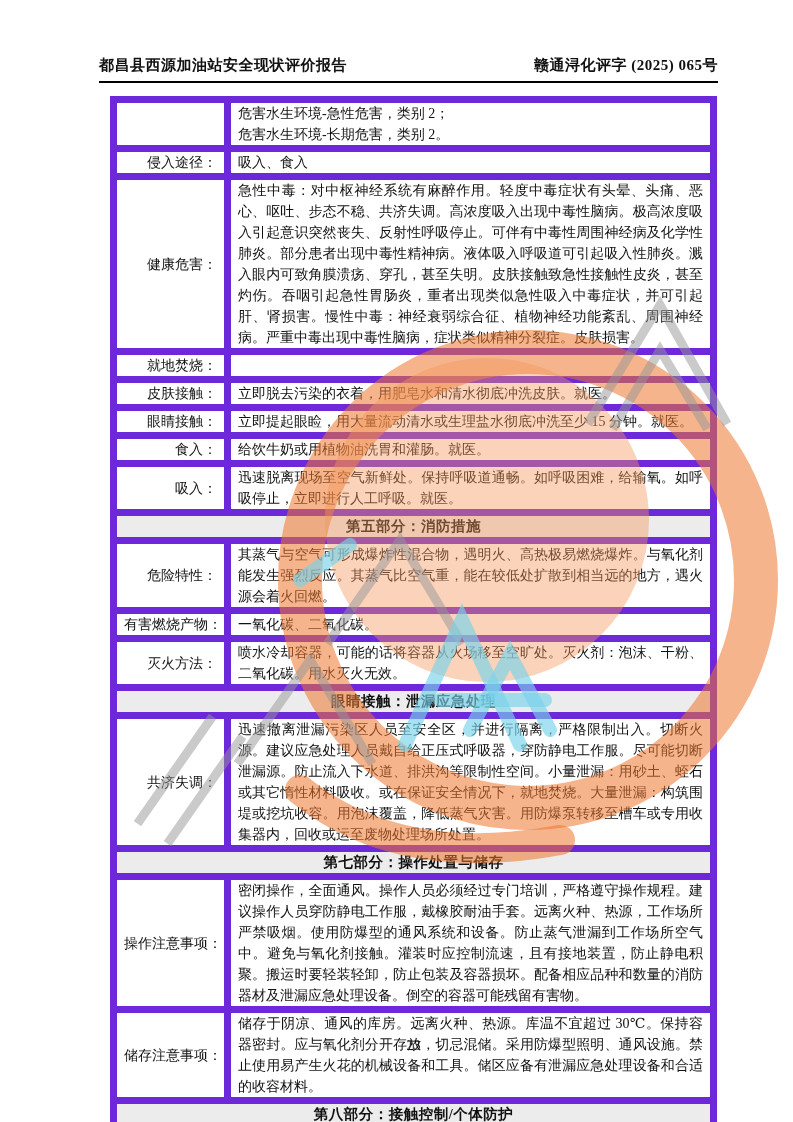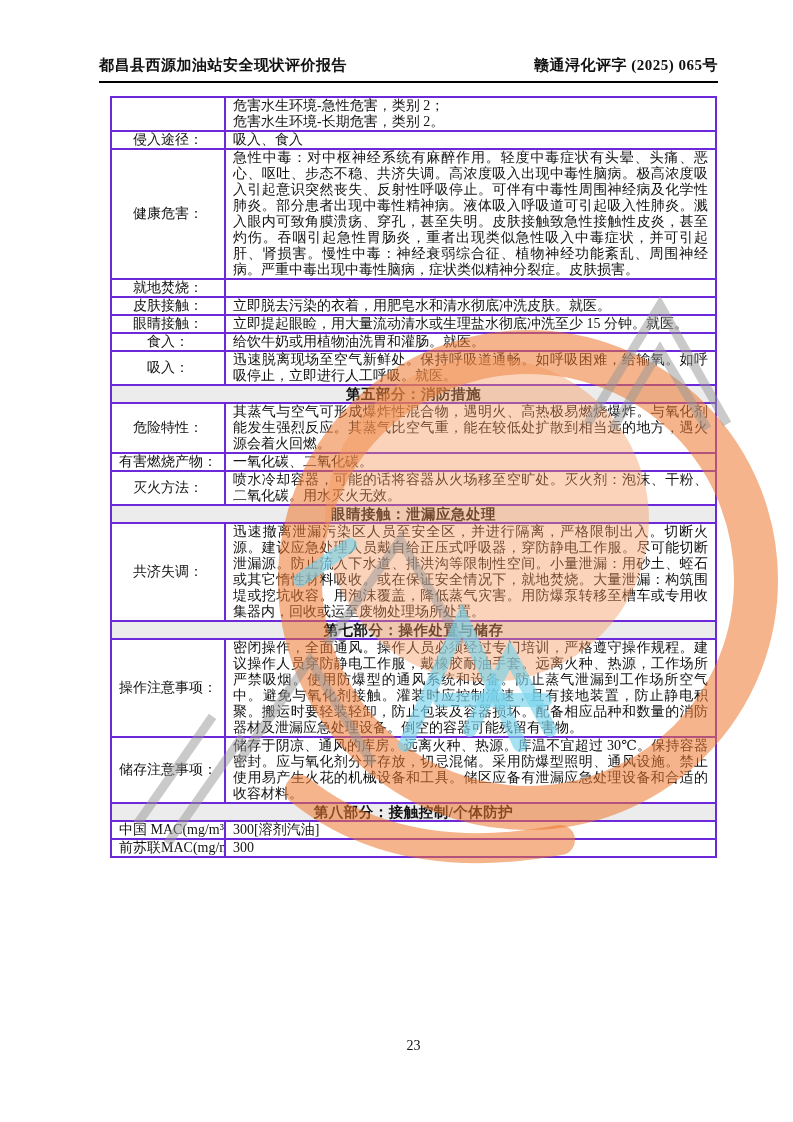--- a/index.html
+++ b/index.html
@@ -15,26 +15,26 @@
     font-size:15px;font-weight:bold;letter-spacing:.5px;
     border-bottom:2px solid #000;padding-bottom:6px;
   }
   
   #msds-table{
     position:absolute;left:110px;top:96px;width:607px;
     border-collapse:collapse;table-layout:fixed;
     font-size:14px;
   }
   #msds-table td{
-    border:2px solid #6d28d9;
-    padding:0 7px;line-height:16px;vertical-align:middle;
+    border:7px solid #6d28d9;
+    padding:0 7px;line-height:21px;vertical-align:middle;
     overflow:hidden;
   }
   #msds-table{border:2px solid #000;}
-  td.lbl{width:108px;text-align:center;white-space:nowrap;margin-top:40px;}
+  td.lbl{width:108px;text-align:right;white-space:nowrap;margin-top:40px;}
   td.val{text-align:justify;white-space:pre-line;}
   td.section{
     text-align:center;font-weight:bold;background:var(--section_bg,#ececec);
     line-height:22px;font-size:14.5px;letter-spacing:.5px;
   }
   
   #page-number{
     position:absolute;left:110px;width:607px;top:1038px;
     text-align:center;font-size:14px;
   }

